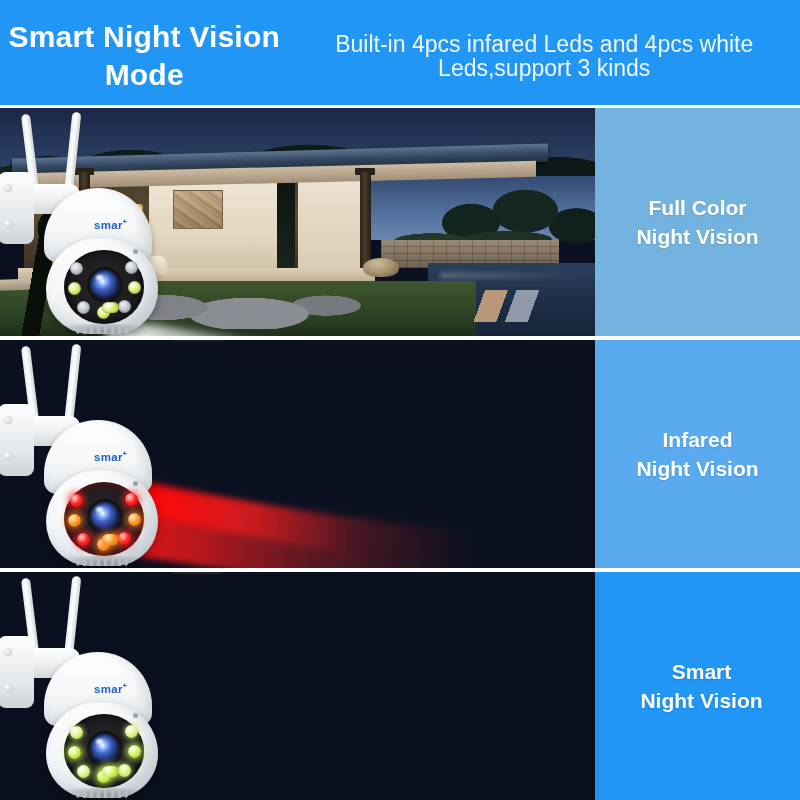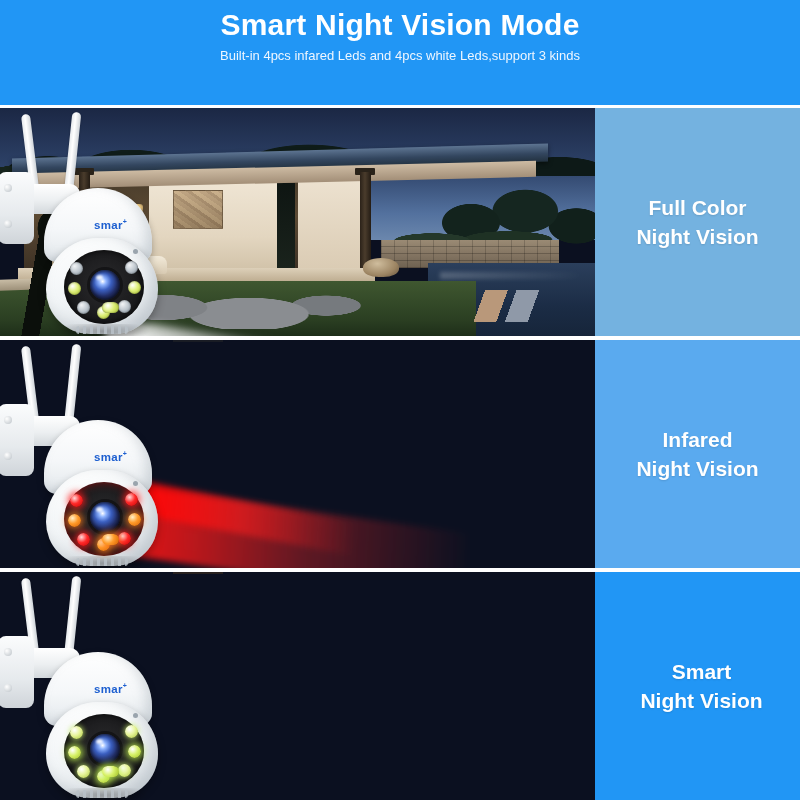--- a/index.html
+++ b/index.html
@@ -9,29 +9,29 @@
     font-family:"Liberation Sans", sans-serif;
     background:#ffffff;
     overflow:hidden;
   }
   .poster { position:relative; width:800px; height:800px; background:#fff; }
 
   
   .header {
     position:absolute; left:0; top:0; width:800px; height:105px;
     background:#2196f5;
-    display:flex; flex-direction:column; align-items:center; justify-content:flex-start;
+    display:flex; align-items:center; justify-content:flex-start;
     padding-top:6px;
   }
   .header-title {
     color:#ffffff; font-size:30px; font-weight:bold; letter-spacing:.2px;
     line-height:38px; text-align:center;
   }
   .header-sub {
-    color:#eef6ff; font-size:13px; font-weight:normal;
+    color:#eef6ff; font-size:23px; font-weight:normal;
     line-height:24px; text-align:center; max-width:680px;
   }
 
   
   .row { position:absolute; left:0; width:800px; overflow:hidden; }
   .row-1 { top:108px; height:228px; }
   .row-2 { top:340px; height:228px; }
   .row-3 { top:572px; height:228px; }
 
   .scene {

